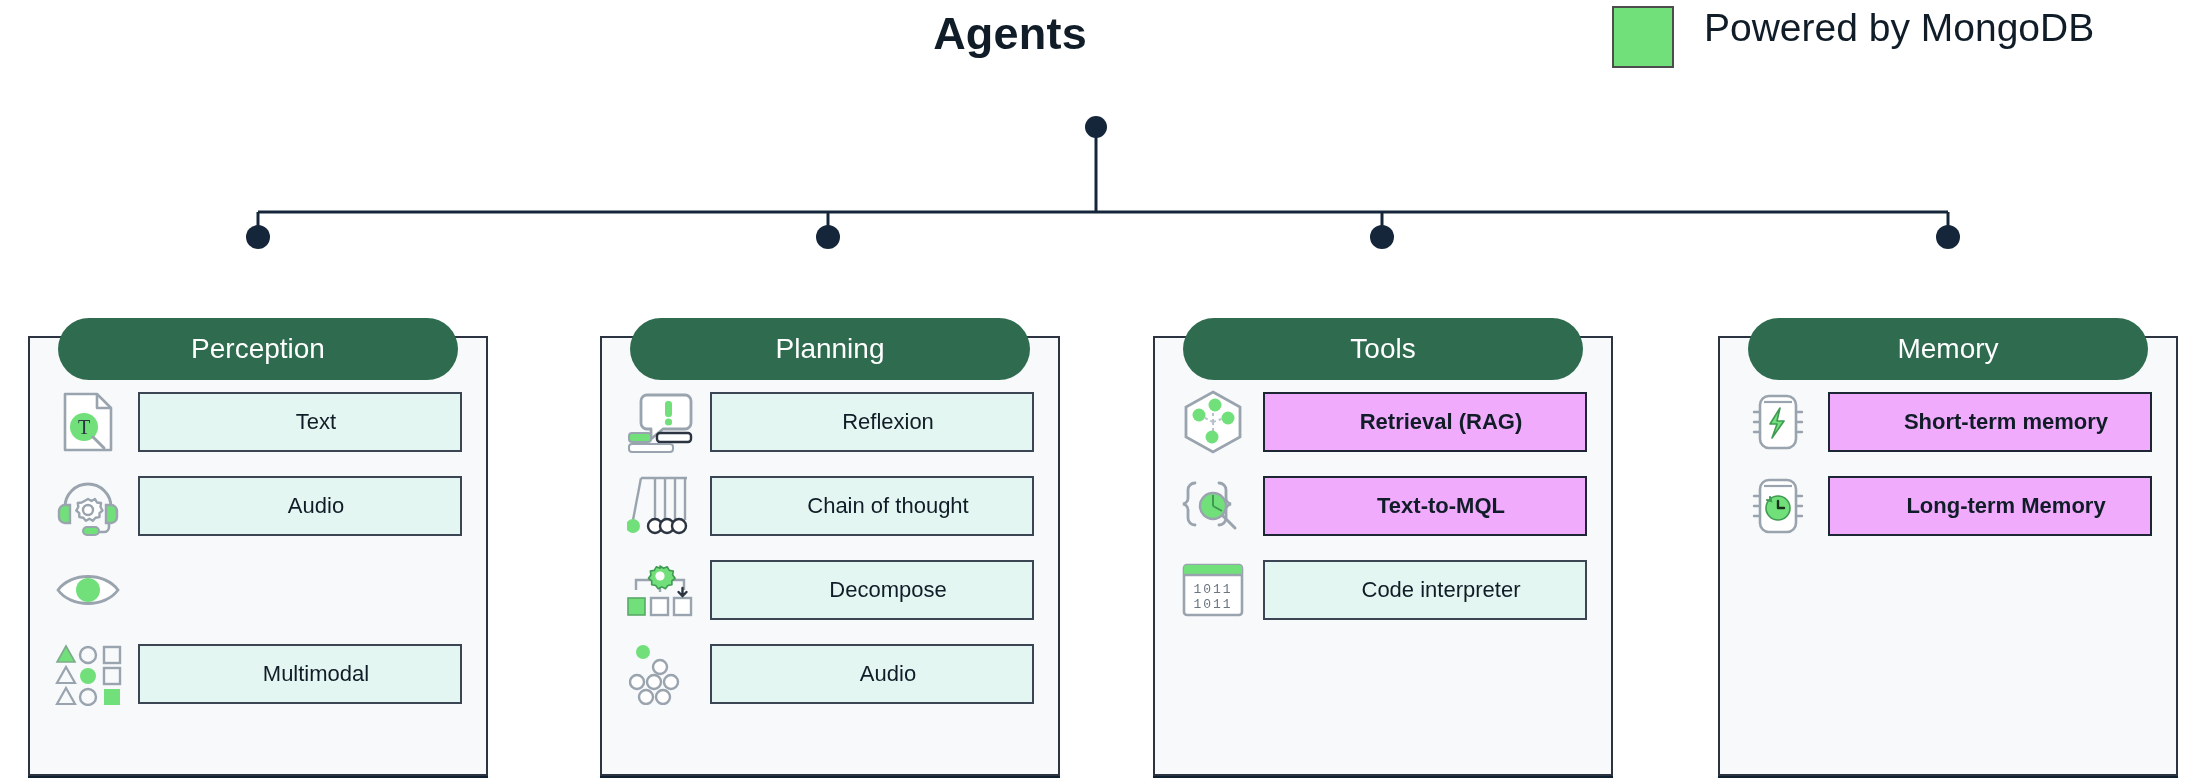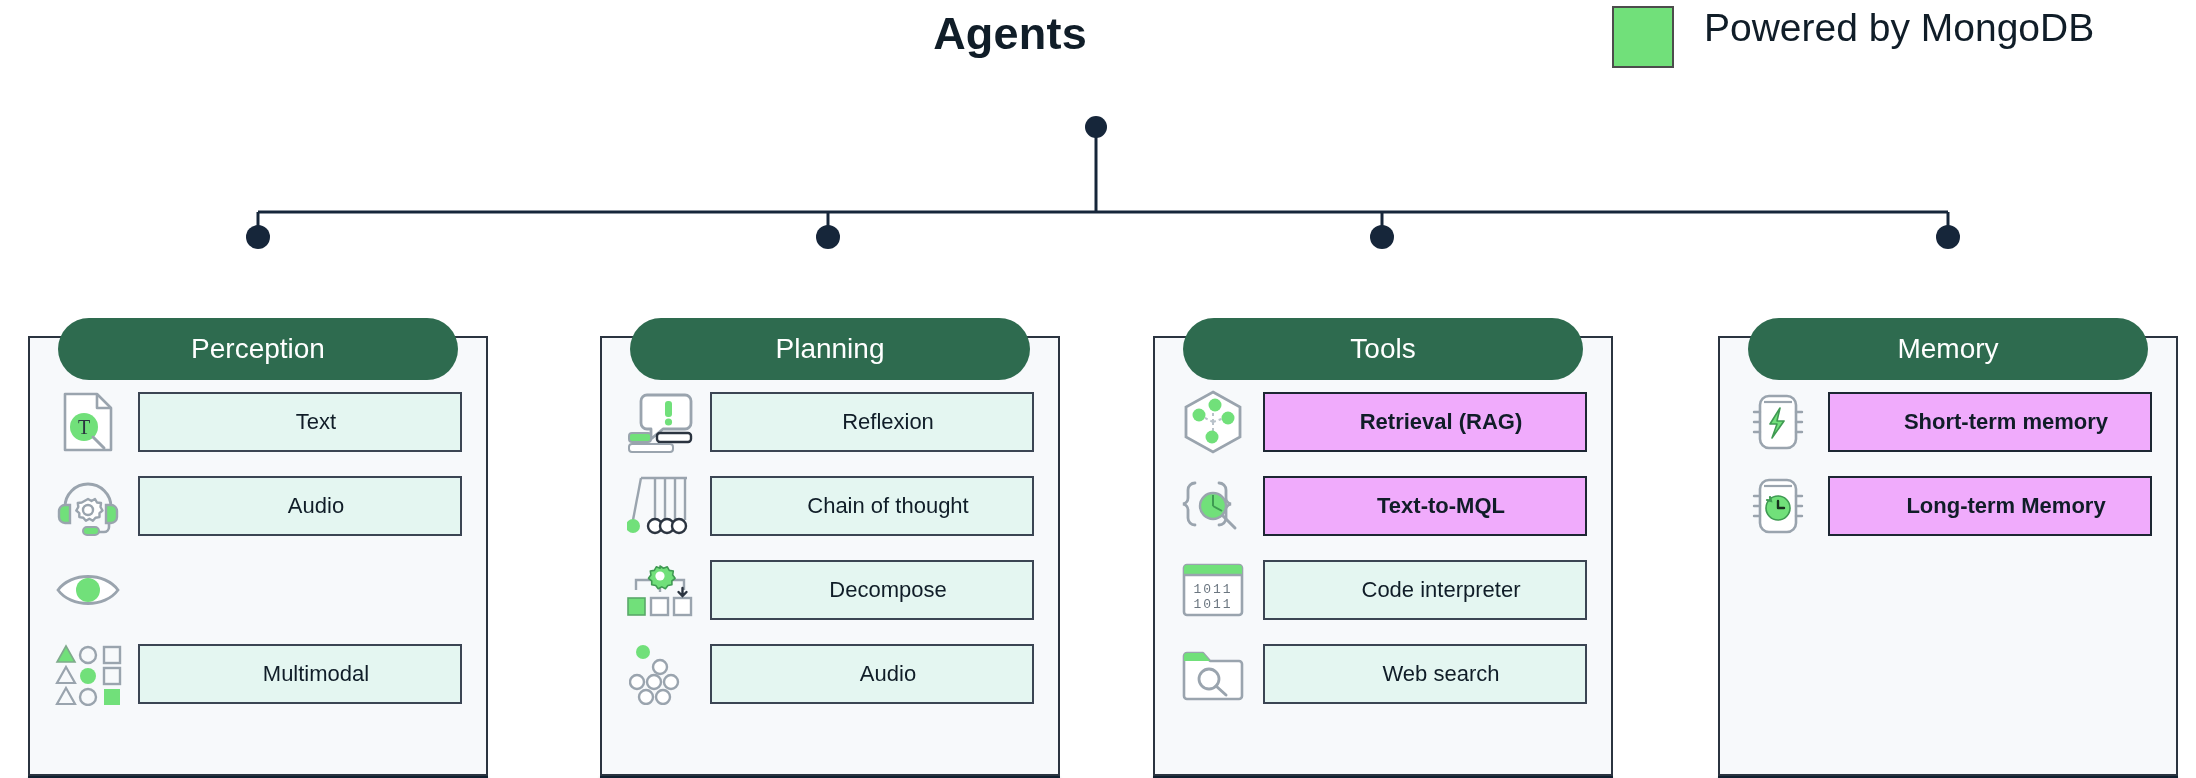--- a/index.html
+++ b/index.html
@@ -321,31 +321,20 @@
               <rect x="3" y="3" width="58" height="50" rx="3" fill="#fff" stroke="#9aa4ae" stroke-width="2.6"></rect>
               <path d="M3 6 a3 3 0 0 1 3 -3 h52 a3 3 0 0 1 3 3 v7 h-58 z" fill="#71E07A"></path>
               <line x1="3" y1="13" x2="61" y2="13" stroke="#9aa4ae" stroke-width="2.4"></line>
               <text x="32" y="31" font-size="13" text-anchor="middle" fill="#6b7680" font-family="Liberation Mono, monospace" letter-spacing="2">1011</text>
               <text x="32" y="46" font-size="13" text-anchor="middle" fill="#6b7680" font-family="Liberation Mono, monospace" letter-spacing="2">1011</text>
             </svg>
           </span>
           <span class="chip">Code interpreter</span>
         </div>
 
-        <div class="row">
-          <span class="icon-wrap">
-            <svg width="64" height="56" viewBox="0 0 64 56">
-              <path d="M3 10 a3 3 0 0 1 3 -3 h16 l7 8 h29 a3 3 0 0 1 3 3 v32 a3 3 0 0 1 -3 3 h-52 a3 3 0 0 1 -3 -3 z" fill="#fff" stroke="#9aa4ae" stroke-width="2.6" stroke-linejoin="round"></path>
-              <path d="M3 10 a3 3 0 0 1 3 -3 h16 l7 8 h-26 z" fill="#71E07A"></path>
-              <circle cx="28" cy="33" r="10" fill="none" stroke="#9aa4ae" stroke-width="2.8"></circle>
-              <line x1="35" y1="40" x2="45" y2="49" stroke="#9aa4ae" stroke-width="3" stroke-linecap="round"></line>
-            </svg>
-          </span>
-          <span class="chip">Web search</span>
-        </div>
 
       </div>
       <div class="panel-foot" style="top:458px;"></div>
     </div>
 
     <div class="panel" style="left:1718px;">
       <div class="panel-body" style="height:440px;"></div>
       <div class="pill">
         <span>Memory</span>
       </div>

